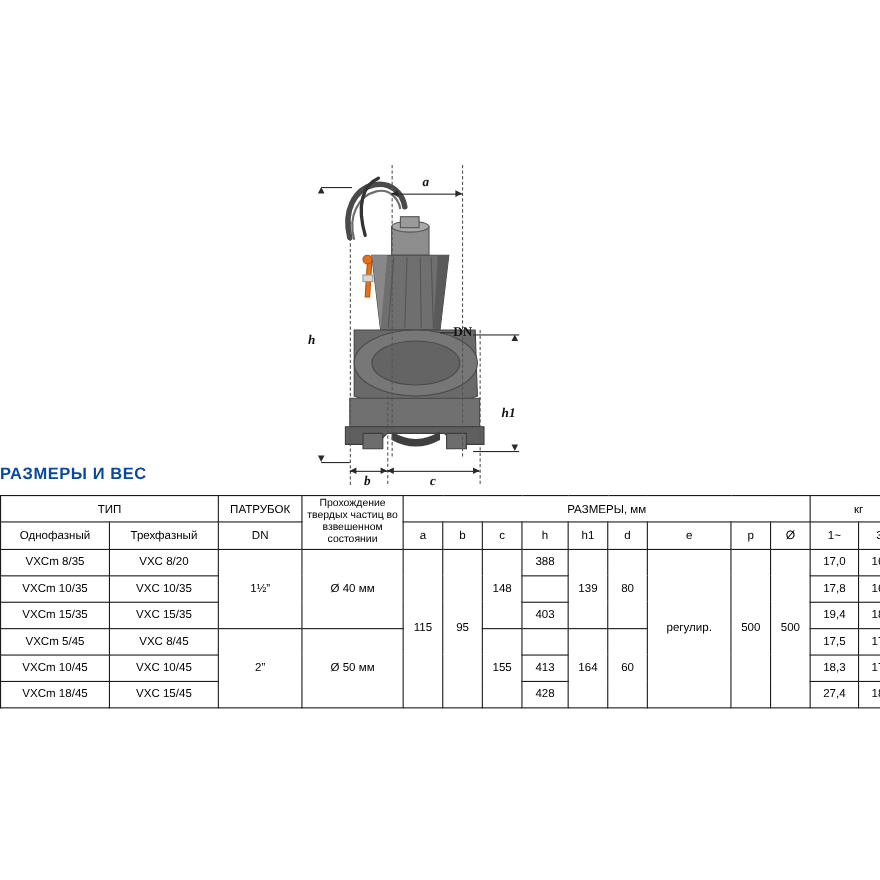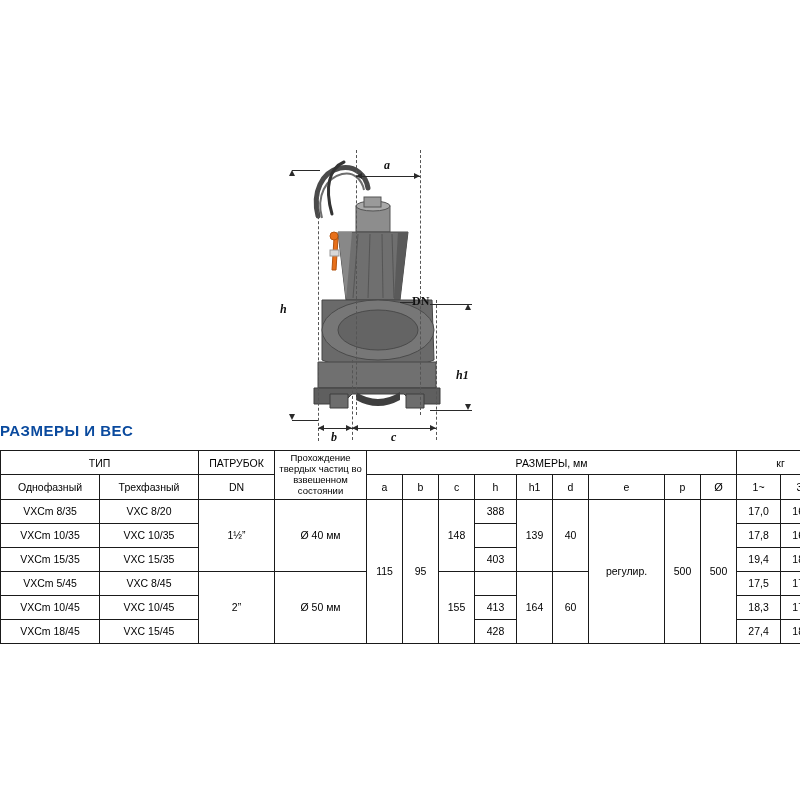--- a/index.html
+++ b/index.html
@@ -259,21 +259,21 @@
         <tr class="row-h">
           <td class="type-cell">VXCm  8/35</td>
           <td class="type-cell">VXC  8/20</td>
           <td rowspan="3" class="hdr">1½”</td>
           <td rowspan="3">Ø 40 мм</td>
           <td rowspan="6">115</td>
           <td rowspan="6">95</td>
           <td rowspan="3">148</td>
           <td>388</td>
           <td rowspan="3">139</td>
-          <td rowspan="3">40</td>
+          <td rowspan="3">80</td>
           <td rowspan="6">регулир.</td>
           <td rowspan="6">500</td>
           <td rowspan="6">500</td>
           <td>17,0</td>
           <td>16,7</td>
         </tr>
 
         <tr class="row-h">
           <td class="type-cell">VXCm 10/35</td>
           <td class="type-cell">VXC 10/35</td>

